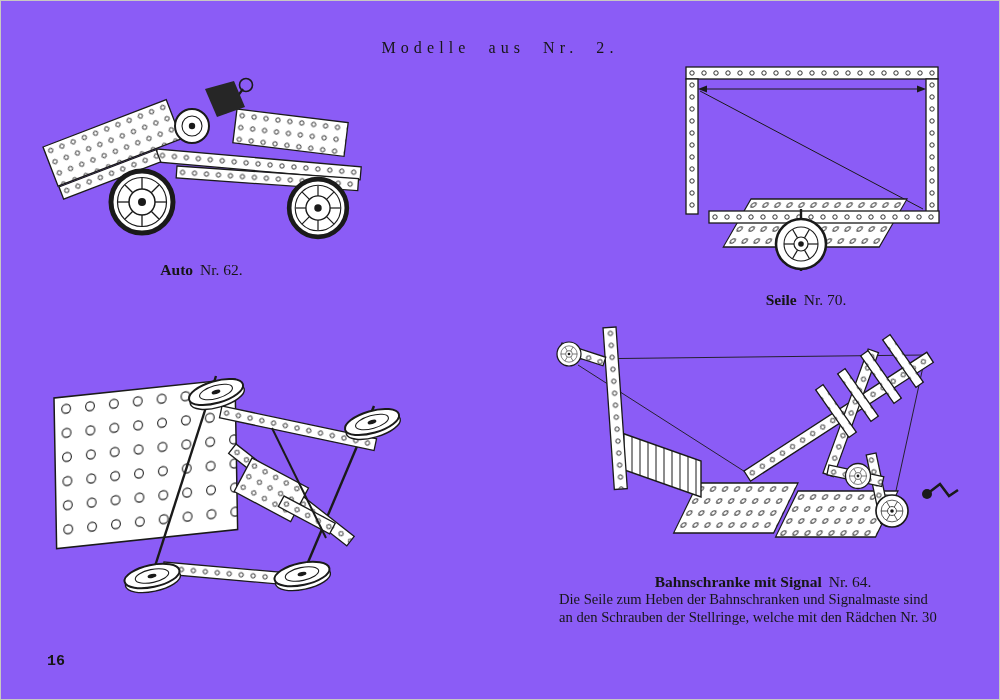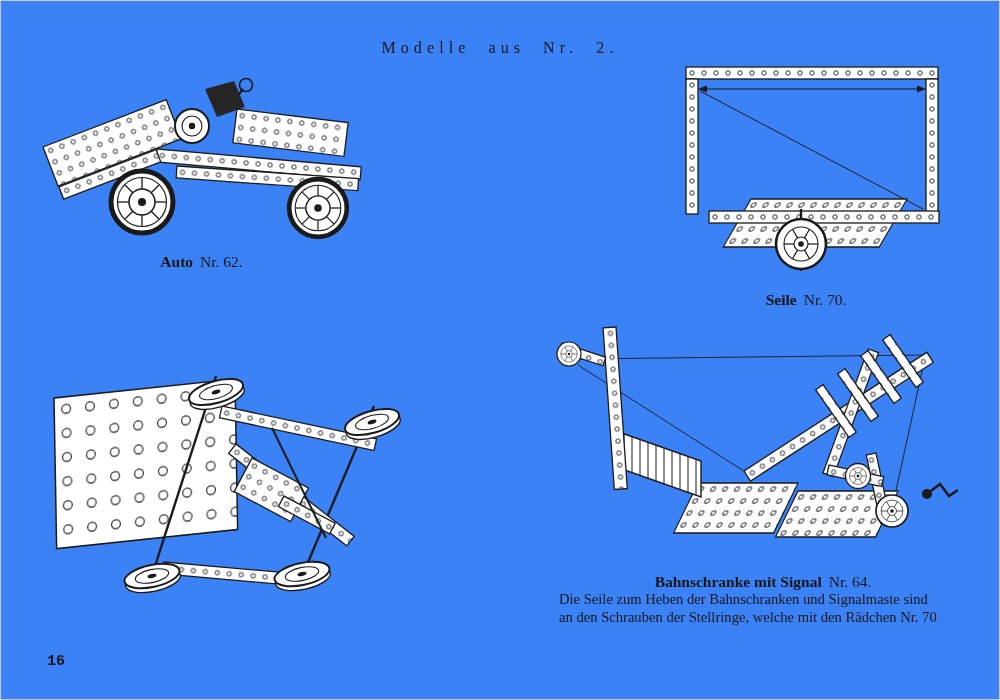--- a/index.html
+++ b/index.html
@@ -1,19 +1,19 @@
 <!DOCTYPE html>
 <html><head>
 <meta charset="utf-8">
 <style>
   * { margin:0; padding:0; box-sizing:border-box; }
   html,body { background:#e9e9e5; }
   .page {
     position:relative; width:1000px; height:700px;
-    background:#3b82f6; border:1px solid #c8c8c2;
+    background:#8b5cf6; border:1px solid #c8c8c2;
     font-family:"Liberation Serif", serif; color:#161616; overflow:hidden;
   }
   .title {
     position:absolute; top:38px; left:0; width:100%;
     text-align:center; font-size:16px; letter-spacing:0.32em; word-spacing:0.55em;
   }
   .fig { position:absolute; }
   .caption { position:absolute; text-align:center; font-size:15.5px; white-space:nowrap; }
   .caption .bold { font-weight:bold; }
   .caption .num { margin-left:7px; }
@@ -100,21 +100,21 @@
     <circle cx="217" cy="16" r="6.5" fill="none" stroke="#1a1a1a" stroke-width="1.6"></circle>
     <polygon points="176,20 205,12 216,38 188,48" fill="#262626"></polygon>
     <g>
       <circle cx="163" cy="57" r="17" fill="#ffffff" stroke="#1a1a1a" stroke-width="2"></circle>
       <circle cx="163" cy="57" r="10" fill="none" stroke="#1a1a1a" stroke-width="1.1"></circle>
       <circle cx="163" cy="57" r="3.2" fill="#1a1a1a"></circle>
     </g>
     <use href="#spoke-wheel" transform="translate(113,133)"></use>
     <use href="#spoke-wheel" transform="translate(289,139) scale(0.93)"></use>
   </svg>
-  <div class="caption" style="left:28px;top:252px;width:345px">
+  <div class="caption" style="left:28px;top:260px;width:345px">
     <span class="bold">Auto</span><span class="num">Nr. 62.</span>
   </div>
 
   <svg class="fig" style="left:650px;top:58px" width="310" height="230" viewBox="0 0 310 230">
     <g>
       <g transform="translate(35,8)">
           <rect class="strip" width="252" height="12"></rect>
         </g>
       <g transform="translate(47,20) rotate(90)">
           <rect class="strip" width="135" height="12"></rect>
@@ -239,18 +239,18 @@
     <g>
       <circle cx="391" cy="181" r="5" fill="#1a1a1a"></circle>
       <polyline points="391,181 404,171 413,183 422,177" fill="none" stroke="#1a1a1a" stroke-width="2.6"></polyline>
     </g>
   </svg>
   <div class="caption" style="left:557px;top:572px;width:410px">
     <span class="bold">Bahnschranke mit Signal</span><span class="num">Nr. 64.</span>
   </div>
   <div class="desc" style="left:558px;top:590px;width:395px">
     <div>Die Seile zum Heben der Bahnschranken und Signalmaste sind</div>
-    <div>an den Schrauben der Stellringe, welche mit den Rädchen Nr. 70</div>
+    <div>an den Schrauben der Stellringe, welche mit den Rädchen Nr. 30</div>
   </div>
 
   <div class="pagenum">16</div>
 
 </div>
 
 </body></html>

